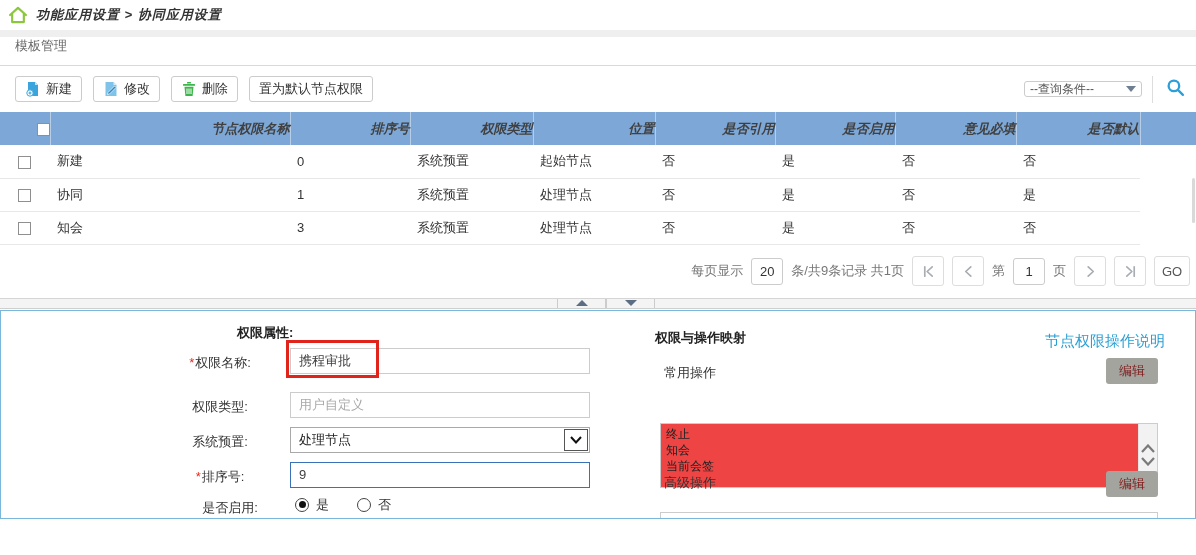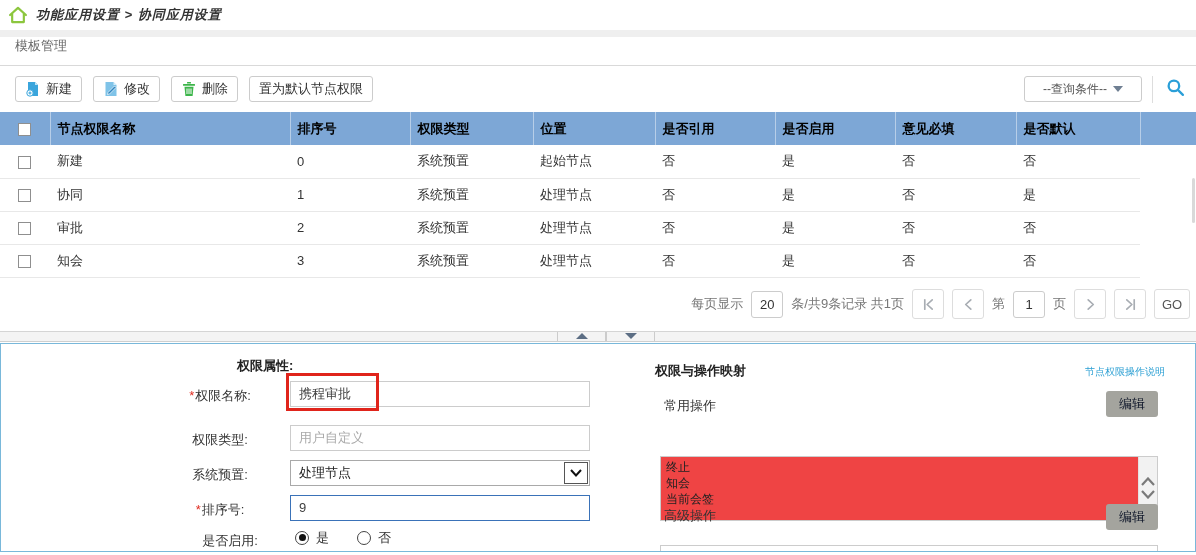--- a/index.html
+++ b/index.html
@@ -15,31 +15,31 @@
   
   .tab-bar { height:29px; background:#fff; border-bottom:1px solid #d9d9d9; padding-left:10px; display:flex; align-items:flex-end; }
   .tab { font-size:13px; color:#666; padding:5px 5px 7px 5px; margin-right:14px; cursor:pointer; border-bottom:3px solid transparent; }
   .tab.active { color:#2aa7dc; border-bottom:3px solid #2aa7dc; margin-bottom:-1px; }
 
   
   .toolbar { height:46px; background:#fff; display:flex; align-items:center; padding:0 8px 0 15px; }
   .tb-btn { height:26px; display:inline-flex; align-items:center; gap:5px; padding:0 9px;
     border:1px solid #ccc; border-radius:3px; background:#fff; font-size:13px; color:#333; margin-right:11px; cursor:pointer; }
   .tb-btn svg { display:block; }
-  .query-select { margin-left:auto; width:118px; height:26px; border:1px solid #ccc; border-radius:3px;
-    display:flex; align-items:center; padding:0 18px; font-size:12px; color:#555; cursor:pointer; }
+  .query-select { margin-left:auto; width:118px; height:16px; border:1px solid #ccc; border-radius:3px;
+    display:flex; align-items:center; padding:0 5px; font-size:12px; color:#555; cursor:pointer; }
   .query-select .arrow { margin-left:auto; width:0; height:0; border-left:5px solid transparent;
     border-right:5px solid transparent; border-top:6px solid #6f7f92; }
   .tb-divider { width:1px; height:27px; background:#ddd; margin:0 9px 0 10px; }
   .search-btn { width:26px; height:26px; display:flex; align-items:center; justify-content:center; cursor:pointer; background:#fff; border:none; }
 
   
   table.grid { width:1196px; border-collapse:collapse; table-layout:fixed; }
-  table.grid th { background:#7da7d6; color:#000000; font-size:13px; font-weight:bold; text-align:left;
-    height:33px; padding:0 0 0 7px; border-left:1px solid rgba(255,255,255,.45); }
+  table.grid th { background:#7da7d6; color:#404040; font-size:13px; font-weight:bold; text-align:right;
+    height:33px; padding:0 0 0 7px; border-left:1px solid rgba(255,255,255,.45);font-style:italic; }
   table.grid th.cb-col { border-left:none; padding-left:18px; }
   table.grid td { height:33px; font-size:13px; color:#333; padding:0 0 0 7px; border-bottom:1px solid #e8e8e8; background:#fff; }
   table.grid td.cb-col { padding-left:18px; }
   table.grid td.empty-col { border-bottom:none; }
   .cb { display:inline-block; width:13px; height:13px; background:#fff; border:1px solid #8f8f8f; vertical-align:middle; cursor:pointer; }
   .table-scroll { position:absolute; right:1px; top:178px; width:3px; height:45px; background:#d9d9d9; border-radius:2px; }
 
   
   .pager { height:53px; display:flex; align-items:center; justify-content:flex-end; gap:8px; padding-right:6px; font-size:13px; color:#777; }
   .pager .num-box { width:32px; height:27px; border:1px solid #ccc; border-radius:3px; text-align:center; font-size:13px; color:#333; }
@@ -70,23 +70,23 @@
   .f-select .sel-arrow { position:absolute; right:1px; top:1px; width:24px; height:22px; border:1px solid #555;
     display:flex; align-items:center; justify-content:center; background:#fff; }
   .red-box { border:3px solid #e0241b; background:transparent; pointer-events:none; }
   .radio-row { display:flex; align-items:center; gap:7px; font-size:13px; color:#333; }
   .radio { width:14px; height:14px; border:1.5px solid #444; border-radius:50%; background:#fff;
     display:inline-flex; align-items:center; justify-content:center; cursor:pointer; }
   .radio.checked::after { content:""; width:7px; height:7px; border-radius:50%; background:#111; display:block; }
   .radio-gap { width:14px; }
 
   .map-title { font-size:13px; font-weight:bold; color:#222; }
-  .help-link { font-size:10px; color:#2b9fd3; cursor:pointer; }
+  .help-link { font-size:15px; color:#2b9fd3; cursor:pointer; }
   .sub-label { font-size:13px; color:#333; }
-  .edit-btn { width:52px; height:26px; background:#a4a49e; color:#0f172a; font-size:13px; border:none; border-radius:3px; cursor:pointer; }
+  .edit-btn { width:52px; height:26px; background:#a4a49e; color:#7f1d1d; font-size:13px; border:none; border-radius:3px; cursor:pointer; }
   .listbox { width:498px; height:65px; border:1px solid #ccc; background:#ef4444; position:relative; overflow:hidden; }
   .listbox .items { position:absolute; left:0; top:1px; right:20px; font-size:12px; color:#222; line-height:16px; padding:1px 5px; }
   .listbox .vtrack { position:absolute; right:0; top:0; bottom:0; width:19px; background:#f2f2f2; border-left:1px solid #e2e2e2;
     display:flex; flex-direction:column; align-items:center; justify-content:center; gap:4px; }
   .listbox2 { width:498px; height:30px; border:1px solid #ccc; background:#fff; }
 </style>
 </head>
 <body>
 
 <div class="page">
@@ -205,32 +205,20 @@
         <td>系统预置</td>
         <td>处理节点</td>
         <td>否</td>
         <td>是</td>
         <td>否</td>
         <td>是</td>
         <td class="empty-col"></td>
       </tr>
       <tr>
         <td class="cb-col"><span class="cb"></span></td>
-        <td>审批</td>
-        <td>2</td>
-        <td>系统预置</td>
-        <td>处理节点</td>
-        <td>否</td>
-        <td>是</td>
-        <td>否</td>
-        <td>否</td>
-        <td class="empty-col"></td>
-      </tr>
-      <tr>
-        <td class="cb-col"><span class="cb"></span></td>
         <td>知会</td>
         <td>3</td>
         <td>系统预置</td>
         <td>处理节点</td>
         <td>否</td>
         <td>是</td>
         <td>否</td>
         <td>否</td>
         <td class="empty-col"></td>
       </tr>

